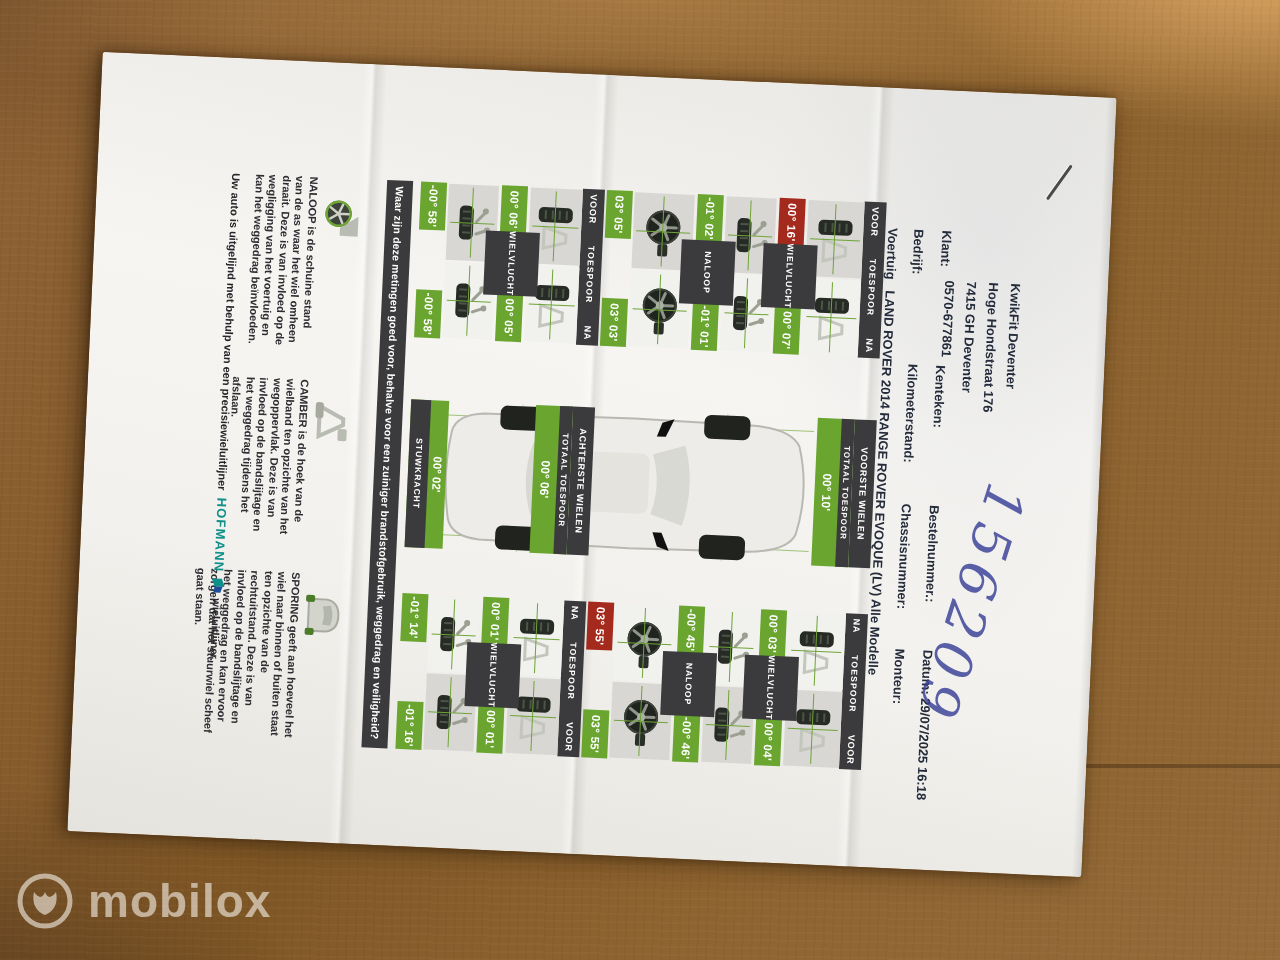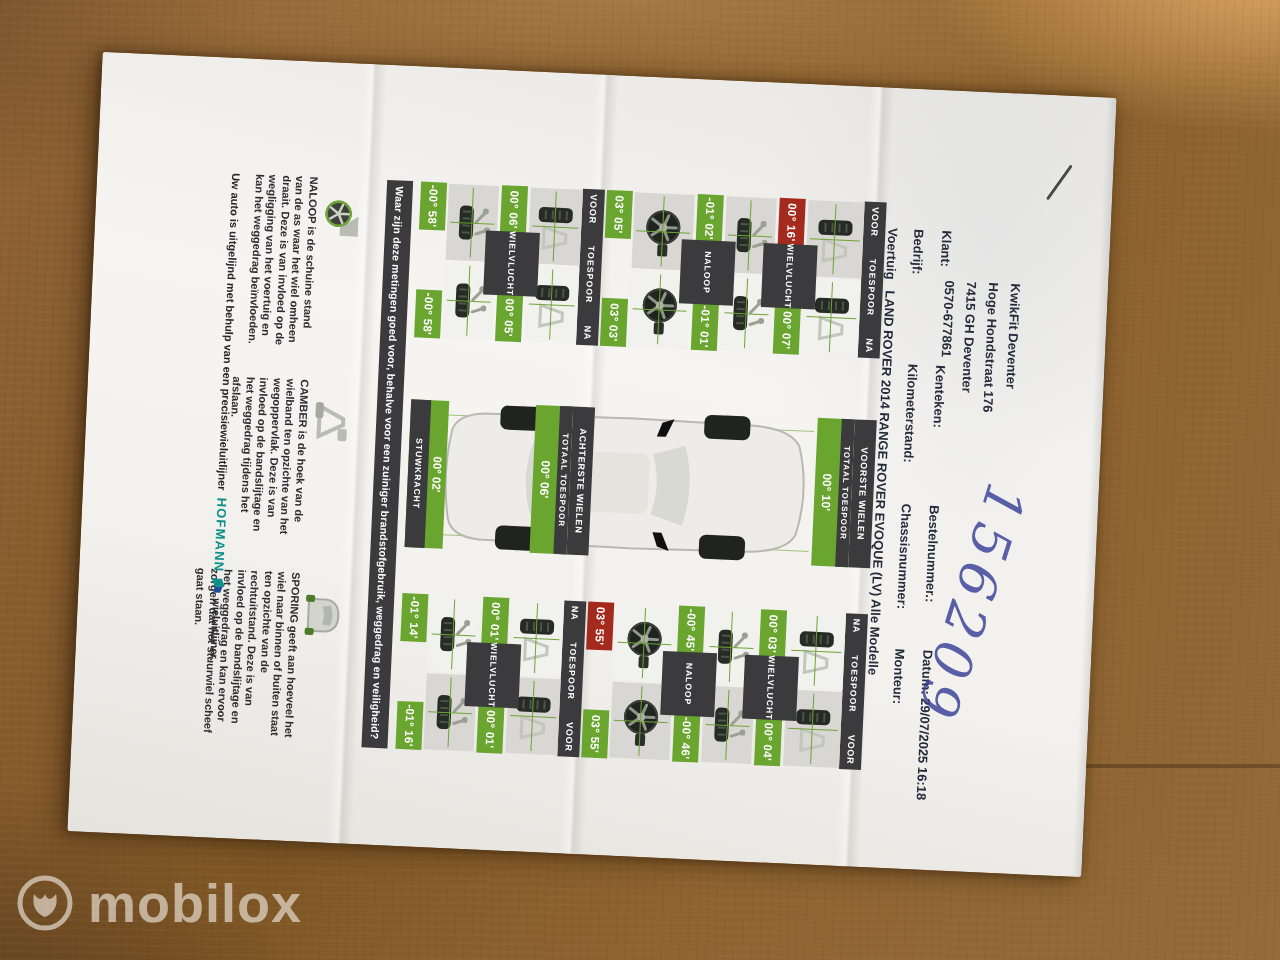--- a/index.html
+++ b/index.html
@@ -99,21 +99,21 @@
   .ex2 { width:158px; margin-right:35px; }
   .ex3 { width:172px; }
 
   #footerline { position:absolute; left:115px; top:868px; display:flex; align-items:center;
     font-size:11px; font-weight:bold; color:#26262a; white-space:nowrap; }
   #footerline .brand { color:#0f9089; font-size:13px; letter-spacing:1.2px; margin:0 5px 0 7px; }
   #footerline .suffix { margin-left:5px; }
 
   
   #watermark { position:absolute; left:16px; top:872px; display:flex; align-items:center; opacity:.62; }
-  #watermark .wordmark { font-size:54px; font-weight:bold; color:#f3ede4; letter-spacing:1px; margin-left:14px; }
+  #watermark .wordmark { font-size:46px; font-weight:bold; color:#f3ede4; letter-spacing:1px; margin-left:14px; }
 </style>
 </head>
 <body>
 
 <svg width="0" height="0" style="position:absolute" aria-hidden="true">
   <defs>
     <symbol id="i-toe" viewBox="0 0 52 40">
       <rect x="7" y="3" width="15" height="34" rx="5" fill="#272b25"></rect>
       <rect x="10" y="8" width="9" height="2" fill="#4c5547"></rect>
       <rect x="10" y="15" width="9" height="2" fill="#4c5547"></rect>

